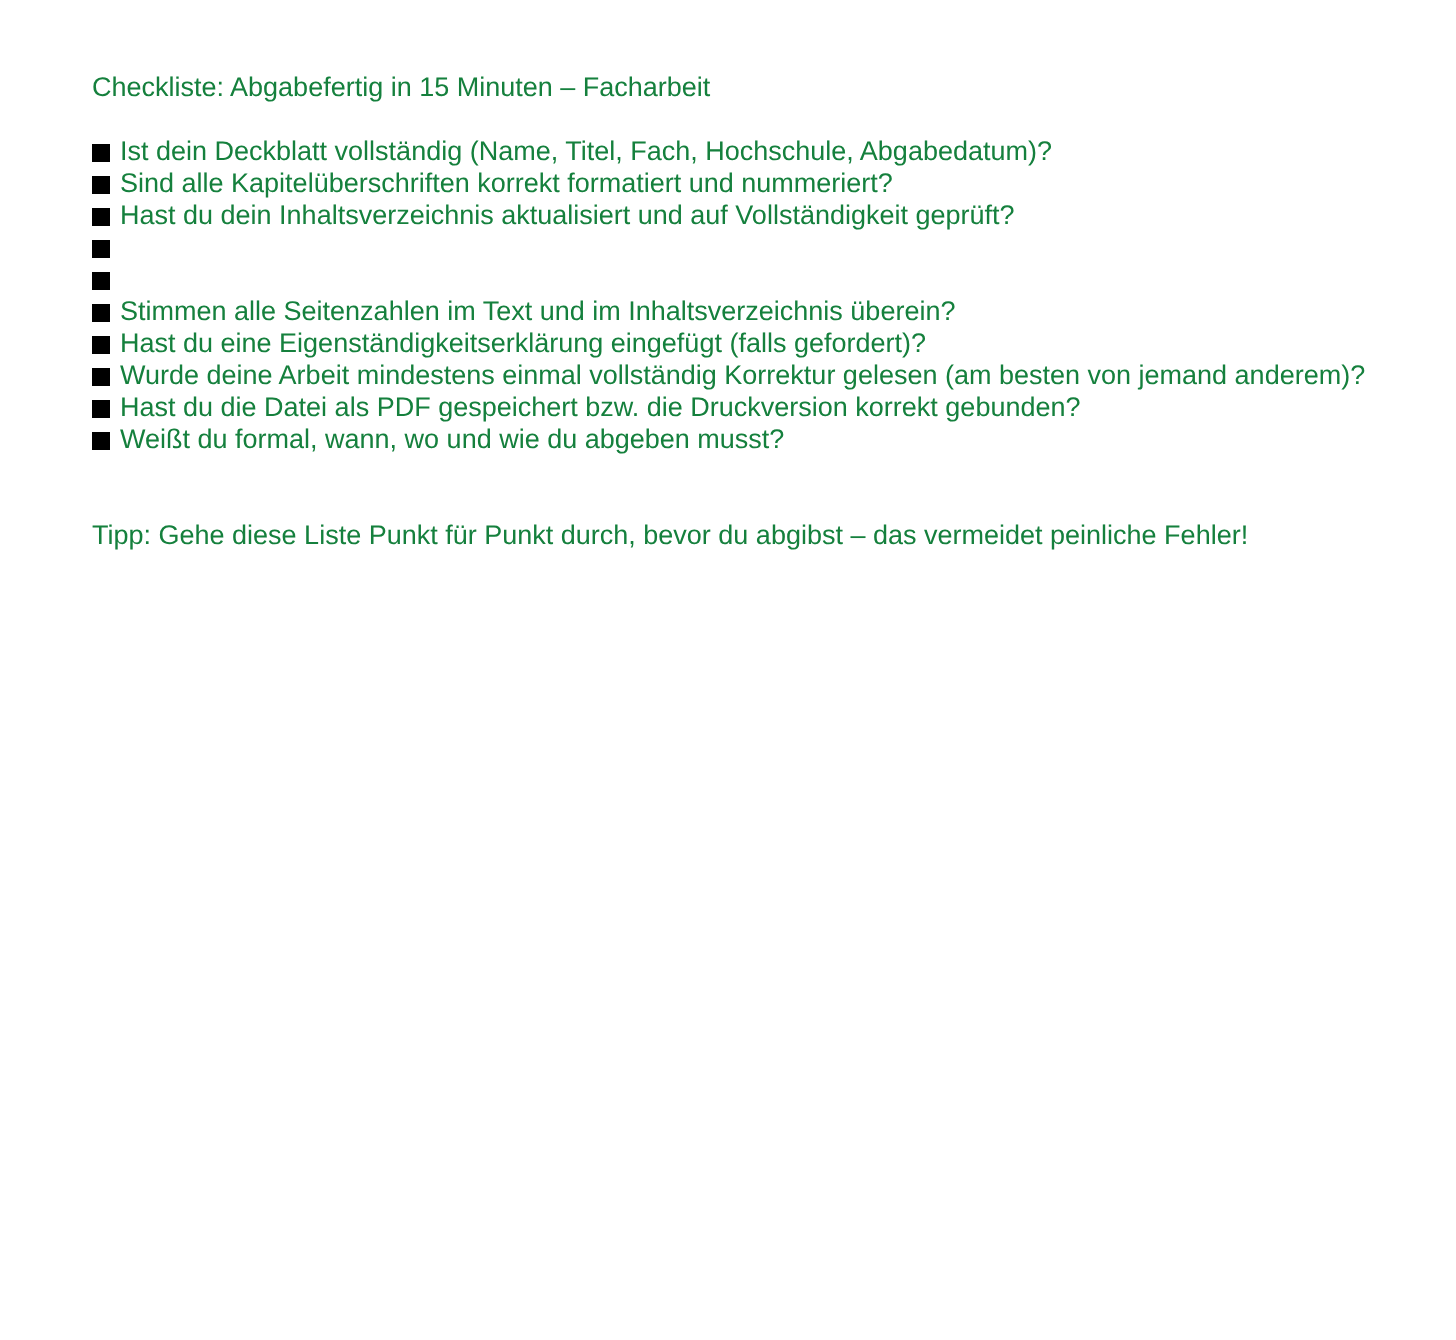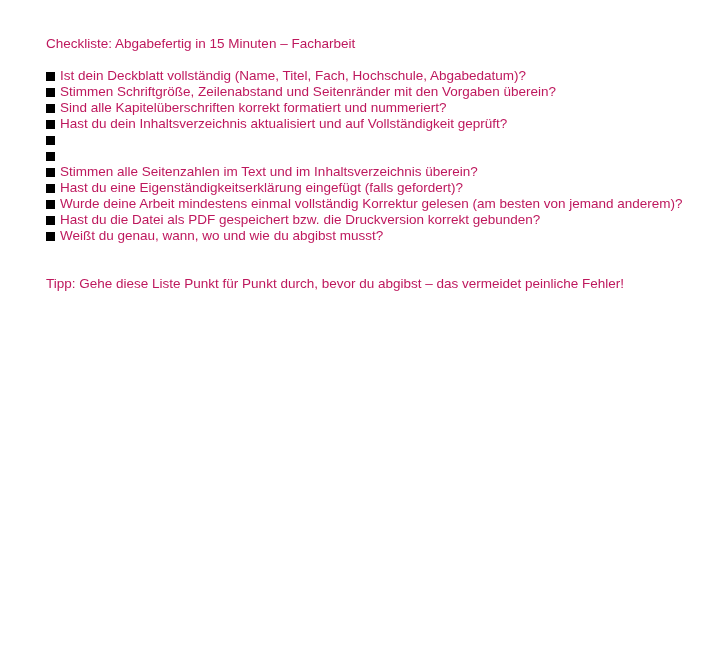--- a/index.html
+++ b/index.html
@@ -11,21 +11,21 @@
     overflow: hidden;
   }
   .page {
     position: relative;
     width: 728px;
     height: 670px;
     background: #ffffff;
     font-family: "Liberation Sans", sans-serif;
     font-size: 13.5px;
     line-height: 16px;
-    color: #be185d;
+    color: #15803d;
   }
   .content {
     position: absolute;
     left: 46px;
     top: 36px;
     width: 660px;
   }
   .title {
     height: 16px;
     white-space: nowrap;
@@ -67,24 +67,20 @@
 
     <div class="spacer"></div>
 
     <div class="checklist">
       <div class="check-item">
         <span class="square-icon"></span>
         <span>Ist dein Deckblatt vollständig (Name, Titel, Fach, Hochschule, Abgabedatum)?</span>
       </div>
       <div class="check-item">
         <span class="square-icon"></span>
-        <span>Stimmen Schriftgröße, Zeilenabstand und Seitenränder mit den Vorgaben überein?</span>
-      </div>
-      <div class="check-item">
-        <span class="square-icon"></span>
         <span>Sind alle Kapitelüberschriften korrekt formatiert und nummeriert?</span>
       </div>
       <div class="check-item">
         <span class="square-icon"></span>
         <span>Hast du dein Inhaltsverzeichnis aktualisiert und auf Vollständigkeit geprüft?</span>
       </div>
       <div class="check-item">
         <span class="square-icon"></span>
       </div>
       <div class="check-item">
@@ -101,21 +97,21 @@
       <div class="check-item">
         <span class="square-icon"></span>
         <span>Wurde deine Arbeit mindestens einmal vollständig Korrektur gelesen (am besten von jemand anderem)?</span>
       </div>
       <div class="check-item">
         <span class="square-icon"></span>
         <span>Hast du die Datei als PDF gespeichert bzw. die Druckversion korrekt gebunden?</span>
       </div>
       <div class="check-item">
         <span class="square-icon"></span>
-        <span>Weißt du genau, wann, wo und wie du abgibst musst?</span>
+        <span>Weißt du formal, wann, wo und wie du abgeben musst?</span>
       </div>
     </div>
 
     <div class="spacer"></div>
 
     <div class="tip">Tipp: Gehe diese Liste Punkt für Punkt durch, bevor du abgibst – das vermeidet peinliche Fehler!</div>
 
   </div>
 </div>
 

